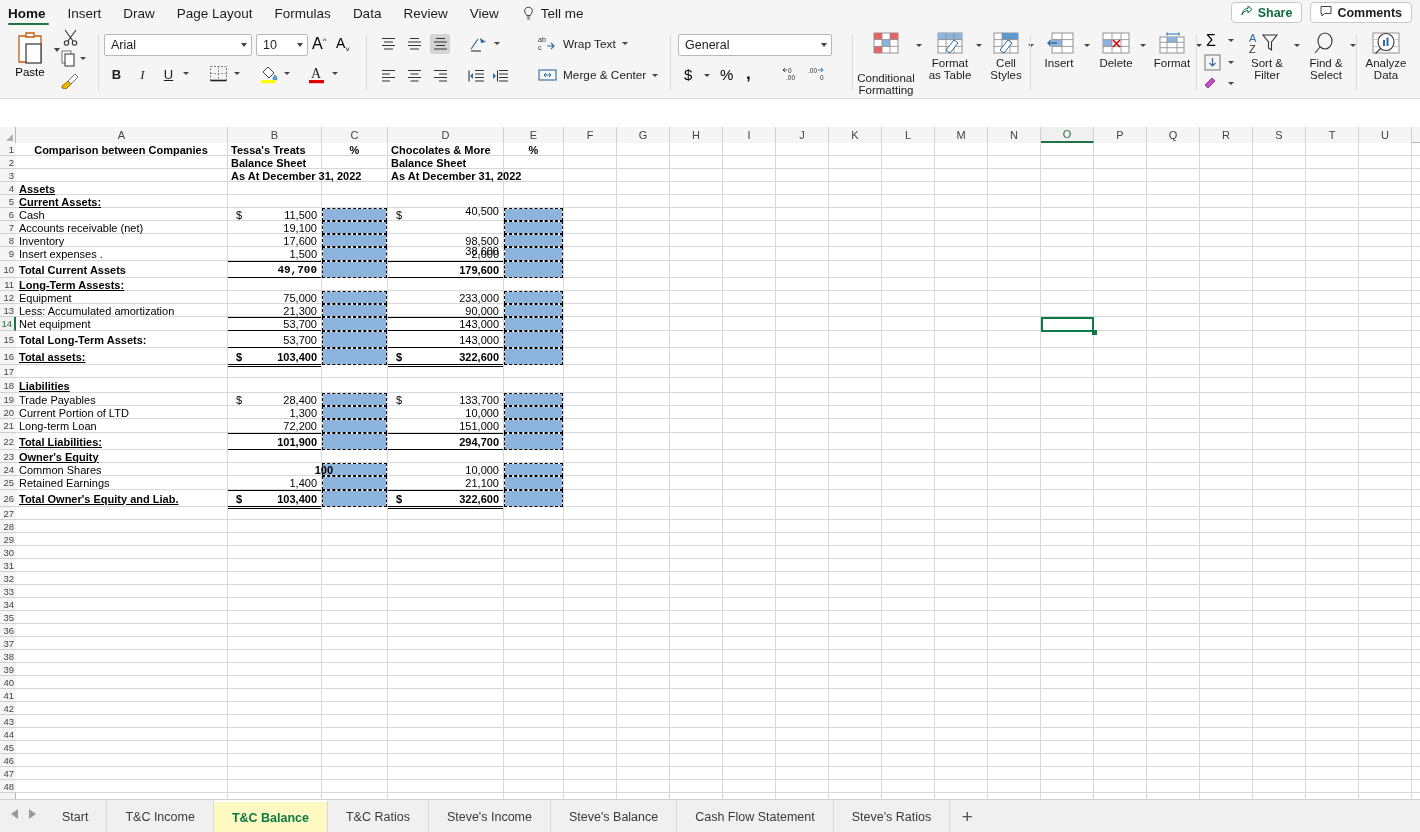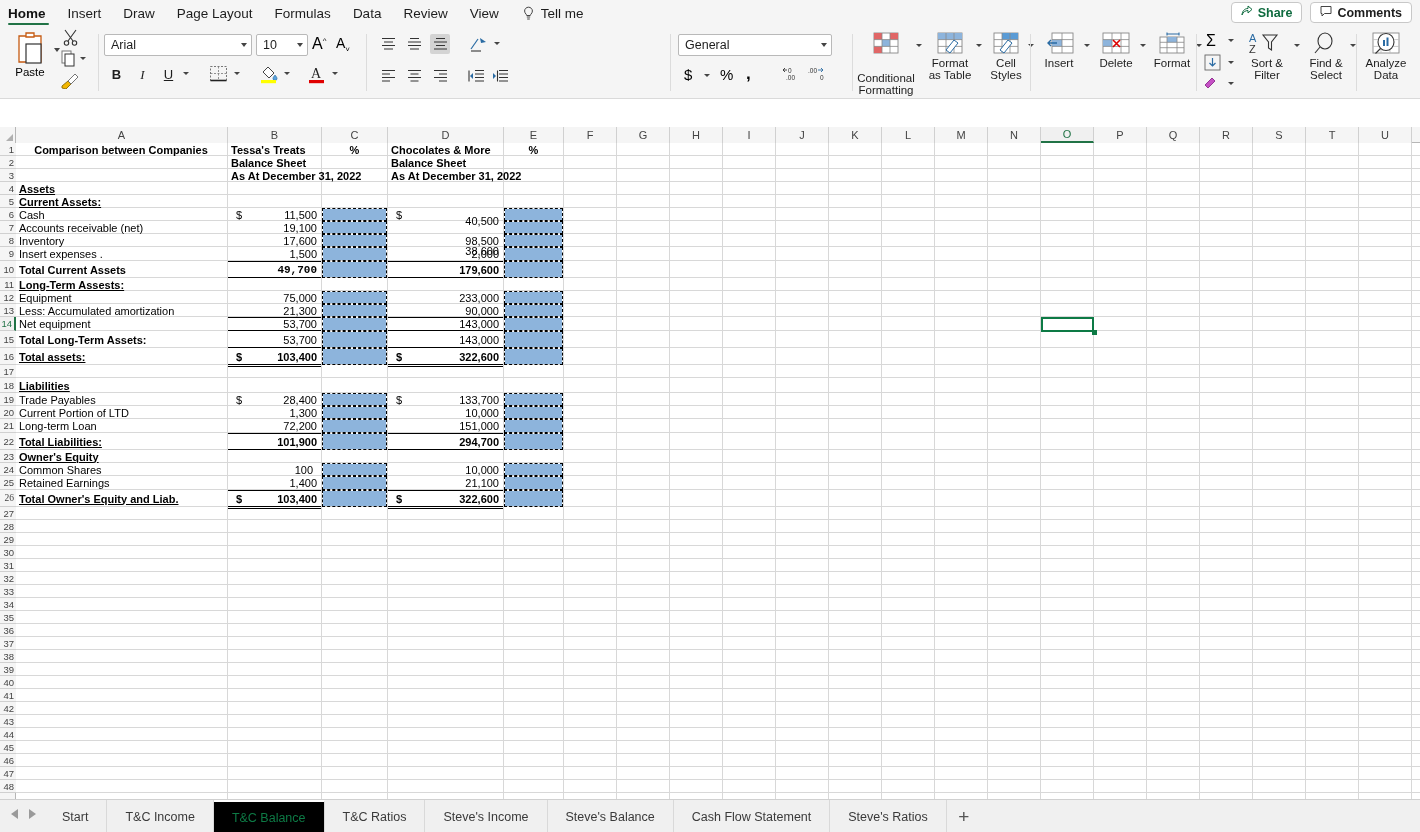--- a/index.html
+++ b/index.html
@@ -131,21 +131,21 @@
   .navarrows { position:absolute; left:8px; top:9px; display:flex; gap:11px; }
   .tri { width:0;height:0;border-top:5px solid transparent;border-bottom:5px solid transparent;}
   .tri.l{ border-right:7px solid #9a9a9a;}
   .tri.r{ border-left:7px solid #9a9a9a;}
   .tabs { position:absolute; left:44px; top:0; display:flex; height:33px; align-items:stretch;}
   .tab {
     display:flex; align-items:center; justify-content:center;
     font-size:12.5px; color:#3a3a3a; padding:0 18px; height:33px;
     border-right:1px solid #d9d9d9; background:#f0f0f0;
   }
-  .tab.active { background:#000000; color:#0d7a45; font-weight:normal; border-top:2px solid #fff; }
+  .tab.active { background:#fef9c3; color:#0d7a45; font-weight:bold; border-top:2px solid #fff; }
   .addtab { display:flex;align-items:center;justify-content:center; width:34px; height:33px; font-size:19px; color:#555;}
 </style>
 </head>
 <body>
 <div id="app">
 
 <div class="menubar">
   <div class="menu-item first active">
         <span>Home</span>
       </div>
@@ -336,20 +336,39 @@
     </div>
     <div class="aln" style="position:absolute;left:116px;top:40px;">
       <svg width="17" height="14" viewBox="0 0 17 14">
             <path d="M7 1.5h9M7 5h9M7 8.5h9M7 12h9" stroke="#333" stroke-width="1.1"></path>
             <path d="M1 4l3 3-3 3z" fill="#2a6ba3"></path>
             <path d="M5.5 1.5v11" stroke="#333" stroke-width="1.1"></path>
           </svg>
     </div>
   </div>
 
+  <div class="rgroup" style="left:534px;width:140px;">
+    <div style="position:absolute;left:4px;top:9px;display:flex;align-items:center;gap:6px;">
+      <svg width="19" height="17" viewBox="0 0 19 17">
+        <text x="0" y="7" font-size="7" fill="#333" font-family="Liberation Sans, sans-serif">ab</text>
+        <text x="0" y="15" font-size="7" fill="#333" font-family="Liberation Sans, sans-serif">c</text>
+        <path d="M9 11h7M13 8l3 3-3 3" stroke="#2a6ba3" stroke-width="1.1" fill="none"></path>
+      </svg>
+      <span class="lab">Wrap Text</span>
+      <span class="chev sm"></span>
+    </div>
+    <div style="position:absolute;left:4px;top:41px;display:flex;align-items:center;gap:6px;">
+      <svg width="19" height="16" viewBox="0 0 19 16">
+        <rect x="1" y="3" width="17" height="10" fill="none" stroke="#2a6ba3" stroke-width="1.1"></rect>
+        <path d="M6 8h7M8 6L6 8l2 2M11 6l2 2-2 2" stroke="#2a6ba3" stroke-width="1" fill="none"></path>
+      </svg>
+      <span class="lab">Merge &amp; Center</span>
+      <span class="chev sm"></span>
+    </div>
+  </div>
   <div class="sep" style="left:670px;"></div>
 
   <div class="rgroup" style="left:678px;width:170px;">
     <div class="selbox" style="position:absolute;left:0;top:8px;width:154px;">
       <span>General</span>
       <span class="chev"></span>
     </div>
     <div style="position:absolute;left:6px;top:40px;font-size:15px;"><span>$</span></div>
     <span class="chev sm" style="position:absolute;left:26px;top:48px;"></span>
     <div style="position:absolute;left:42px;top:40px;font-size:15px;"><span>%</span></div>
@@ -549,21 +568,21 @@
         <div class="rh" style="top: 221px; height: 17px;">16</div>
         <div class="rh" style="top: 238px; height: 13px;">17</div>
         <div class="rh" style="top: 251px; height: 15px;">18</div>
         <div class="rh" style="top: 266px; height: 13px;">19</div>
         <div class="rh" style="top: 279px; height: 13px;">20</div>
         <div class="rh" style="top: 292px; height: 14px;">21</div>
         <div class="rh" style="top: 306px; height: 17px;">22</div>
         <div class="rh" style="top: 323px; height: 13px;">23</div>
         <div class="rh" style="top: 336px; height: 13px;">24</div>
         <div class="rh" style="top: 349px; height: 14px;">25</div>
-        <div class="rh" style="top: 363px; height: 17px; font-family: Liberation Serif, serif;">26</div>
+        <div class="rh" style="top: 363px; height: 17px;">26</div>
         <div class="rh" style="top: 380px; height: 13px;">27</div>
         <div class="rh" style="top: 393px; height: 13px;">28</div>
         <div class="rh" style="top: 406px; height: 13px;">29</div>
         <div class="rh" style="top: 419px; height: 13px;">30</div>
         <div class="rh" style="top: 432px; height: 13px;">31</div>
         <div class="rh" style="top: 445px; height: 13px;">32</div>
         <div class="rh" style="top: 458px; height: 13px;">33</div>
         <div class="rh" style="top: 471px; height: 13px;">34</div>
         <div class="rh" style="top: 484px; height: 13px;">35</div>
         <div class="rh" style="top: 497px; height: 13px;">36</div>
@@ -733,21 +752,21 @@
           <div class="cell l b" style="left: 372px; top: 13px; width: 115px; height: 13px;">Balance Sheet</div>
           <div class="cell l b" style="left: 212px; top: 26px; width: 160px; height: 13px;">As At December 31, 2022</div>
           <div class="cell l b" style="left: 372px; top: 26px; width: 160px; height: 13px;">As At December 31, 2022</div>
           <div class="cell l b u" style="left: 0px; top: 39px; width: 211px; height: 13px;">Assets</div>
           <div class="cell l b u" style="left: 0px; top: 52px; width: 211px; height: 13px;">Current Assets:</div>
           <div class="cell l" style="left: 0px; top: 65px; width: 211px; height: 13px;">Cash</div>
           <div class="cell r" style="left: 212px; top: 65px; width: 93px; height: 13px;">11,500</div>
           <div class="cell r" style="left: 372px; top: 65px; width: 115px; height: 13px; margin-top: 36px;">38,600</div>
           <div class="cell l" style="left: 0px; top: 78px; width: 211px; height: 13px;">Accounts receivable  (net)</div>
           <div class="cell r" style="left: 212px; top: 78px; width: 93px; height: 13px;">19,100</div>
-          <div class="cell r" style="left: 372px; top: 71px; width: 115px; height: 13px; text-align: center;">40,500</div>
+          <div class="cell r" style="left: 372px; top: 61px; width: 115px; height: 13px; text-align: center;">40,500</div>
           <div class="cell l" style="left: 0px; top: 91px; width: 211px; height: 13px;">Inventory</div>
           <div class="cell r" style="left: 212px; top: 91px; width: 93px; height: 13px;">17,600</div>
           <div class="cell r" style="left: 372px; top: 91px; width: 115px; height: 13px;">98,500</div>
           <div class="cell l" style="left: 0px; top: 104px; width: 211px; height: 14px;">Insert expenses  .</div>
           <div class="cell r" style="left: 212px; top: 104px; width: 93px; height: 14px;">1,500</div>
           <div class="cell r" style="left: 372px; top: 104px; width: 115px; height: 14px;">2,000</div>
           <div class="cell l b" style="left: 0px; top: 118px; width: 211px; height: 17px;">Total Current Assets</div>
           <div class="cell r b" style="left: 212px; top: 118px; width: 93px; height: 17px; font-family: Liberation Mono, monospace;">49,700</div>
           <div class="cell r b" style="left: 372px; top: 118px; width: 115px; height: 17px;">179,600</div>
           <div class="cell l b u" style="left: 0px; top: 135px; width: 211px; height: 13px;">Long-Term Assests:</div>
@@ -774,21 +793,21 @@
           <div class="cell r" style="left: 212px; top: 263px; width: 93px; height: 13px;">1,300</div>
           <div class="cell r" style="left: 372px; top: 263px; width: 115px; height: 13px;">10,000</div>
           <div class="cell l" style="left: 0px; top: 276px; width: 211px; height: 14px;">Long-term Loan</div>
           <div class="cell r" style="left: 212px; top: 276px; width: 93px; height: 14px;">72,200</div>
           <div class="cell r" style="left: 372px; top: 276px; width: 115px; height: 14px;">151,000</div>
           <div class="cell l b u" style="left: 0px; top: 290px; width: 211px; height: 17px;">Total Liabilities:</div>
           <div class="cell r b" style="left: 212px; top: 290px; width: 93px; height: 17px;">101,900</div>
           <div class="cell r b" style="left: 372px; top: 290px; width: 115px; height: 17px;">294,700</div>
           <div class="cell l b u" style="left: 0px; top: 307px; width: 211px; height: 13px;">Owner's Equity</div>
           <div class="cell l" style="left: 0px; top: 320px; width: 211px; height: 13px;">Common Shares</div>
-          <div class="cell r" style="left: 208px; top: 320px; width: 93px; height: 13px;">100</div>
+          <div class="cell r" style="left: 228px; top: 320px; width: 93px; height: 13px; font-weight: bold;">100</div>
           <div class="cell r" style="left: 372px; top: 320px; width: 115px; height: 13px;">10,000</div>
           <div class="cell l" style="left: 0px; top: 333px; width: 211px; height: 14px;">Retained Earnings</div>
           <div class="cell r" style="left: 212px; top: 333px; width: 93px; height: 14px;">1,400</div>
           <div class="cell r" style="left: 372px; top: 333px; width: 115px; height: 14px;">21,100</div>
           <div class="cell l b u" style="left: 0px; top: 347px; width: 211px; height: 17px;">Total Owner's Equity and Liab.</div>
           <div class="cell r b" style="left: 212px; top: 347px; width: 93px; height: 17px;">103,400</div>
           <div class="cell r b" style="left: 372px; top: 347px; width: 115px; height: 17px;">322,600</div>
           <div class="cell l" style="left: 217px; top: 65px; width: 20px; height: 13px;">$</div>
           <div class="cell l" style="left: 377px; top: 65px; width: 20px; height: 13px;">$</div>
           <div class="cell l b" style="left: 217px; top: 205px; width: 20px; height: 17px;">$</div>

